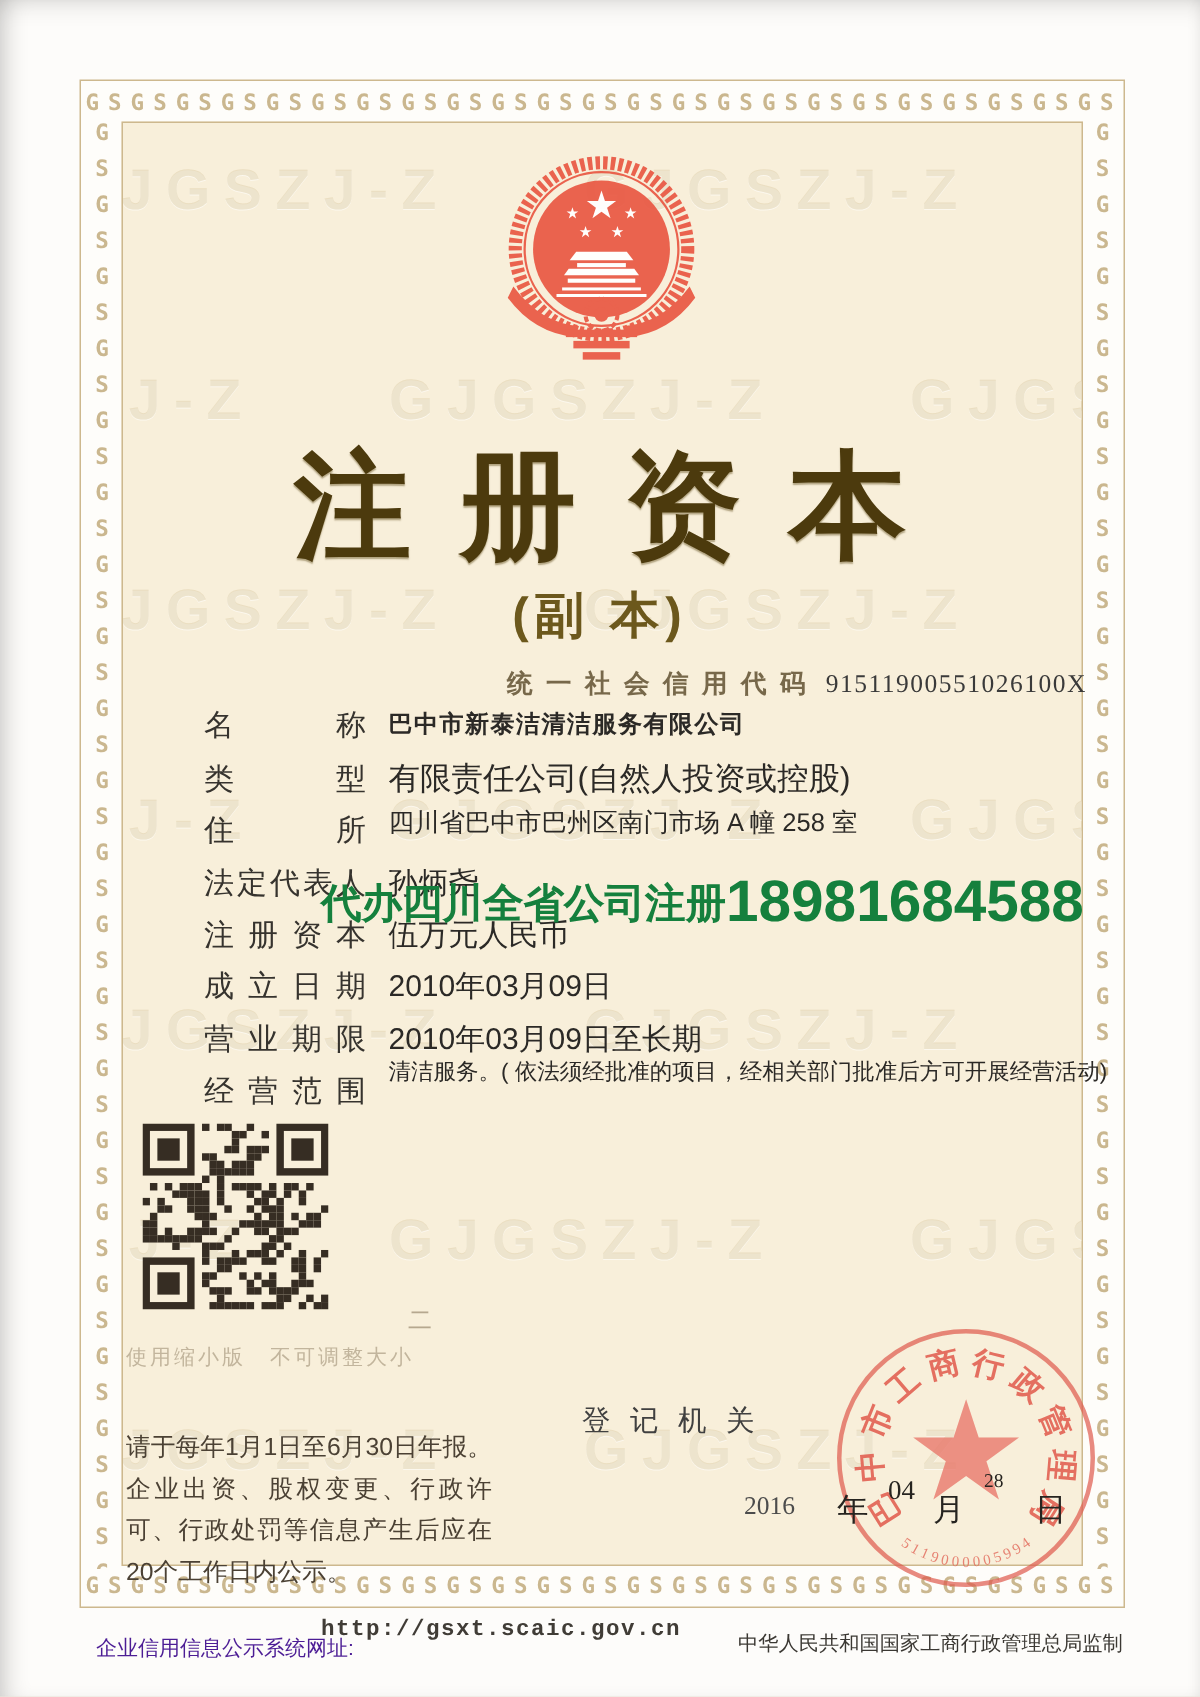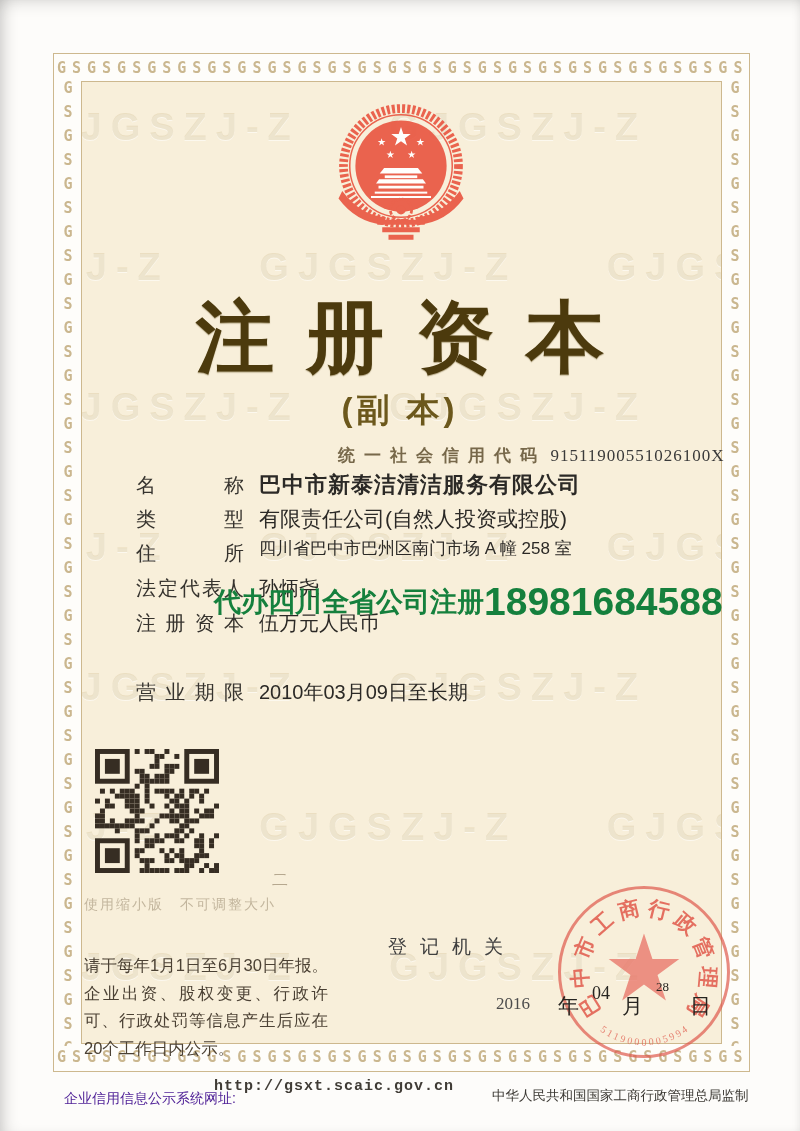--- a/index.html
+++ b/index.html
@@ -26,21 +26,21 @@
   .subtitle{position:absolute;left:0;top:388px;width:800px;text-align:center;font-size:33px;font-weight:bold;
             color:#6c581c;letter-spacing:4px;}
   .credit-line{position:absolute;left:338px;top:428px;white-space:nowrap;margin-top:16px;}
   .credit-label{font-size:17px;letter-spacing:9px;color:#77684a;font-weight:bold;}
   .credit-value{font-size:17px;font-family:"Liberation Serif",serif;color:#3a3a3a;letter-spacing:1px;}
   
   .row{position:absolute;left:136px;display:flex;align-items:center;white-space:nowrap;}
   .flabel{display:inline-block;width:108px;font-size:20px;color:#36332e;text-align:justify;text-align-last:justify;}
   .fvalue{margin-left:15px;font-size:20px;color:#2b2926;}
   .r1{top:470px}.r2{top:505px}.r3{top:540px}.r4{top:575px}.r5{top:610px}.r6{top:644px}.r7{top:679px}.r8{top:714px}
-  .v-name{font-size:22px;font-weight:bold;letter-spacing:1px;}
+  .v-name{font-size:16px;font-weight:bold;letter-spacing:1px;}
   .v-type{font-size:21px;}
   .v-addr{font-size:17px;position:relative;top:-5px;}
   .v-scope{font-size:15px;position:relative;top:-13px;}
   
   .red-ad{position:absolute;left:214px;top:580px;display:flex;align-items:center;z-index:6;color:#15803d;white-space:nowrap;}
   .red-ad .cjk{font-size:27px;font-weight:bold;letter-spacing:0px;}
   .red-ad .digits{font-size:39px;font-weight:bold;letter-spacing:0px;}
   
   .qr{position:absolute;left:95px;top:749px;width:124px;height:124px;}
   .qr svg{width:100%;height:100%;fill:#362d23;}
@@ -143,23 +143,31 @@
       <span class="fvalue v-addr">四川省巴中市巴州区南门市场 A 幢 258 室</span>
     </div>
     <div class="row r5">
       <span class="flabel">注册资本</span>
       <span class="fvalue">伍万元人民币</span>
     </div>
     <div class="row r4">
       <span class="flabel">法定代表人</span>
       <span class="fvalue">孙炳尧</span>
     </div>
+    <div class="row r6">
+      <span class="flabel">成立日期</span>
+      <span class="fvalue">2010年03月09日</span>
+    </div>
     <div class="row r7">
       <span class="flabel">营业期限</span>
       <span class="fvalue">2010年03月09日至长期</span>
+    </div>
+    <div class="row r8">
+      <span class="flabel">经营范围</span>
+      <span class="fvalue v-scope">清洁服务。( 依法须经批准的项目，经相关部门批准后方可开展经营活动)</span>
     </div>
 
     <div class="red-ad">
       <span class="cjk">代办四川全省公司注册</span>
         <span class="digits">18981684588</span>
     </div>
 
     <div class="qr">
       <svg viewBox="0 0 25 25">
         <rect x="0" y="0" width="7" height="7"></rect>

